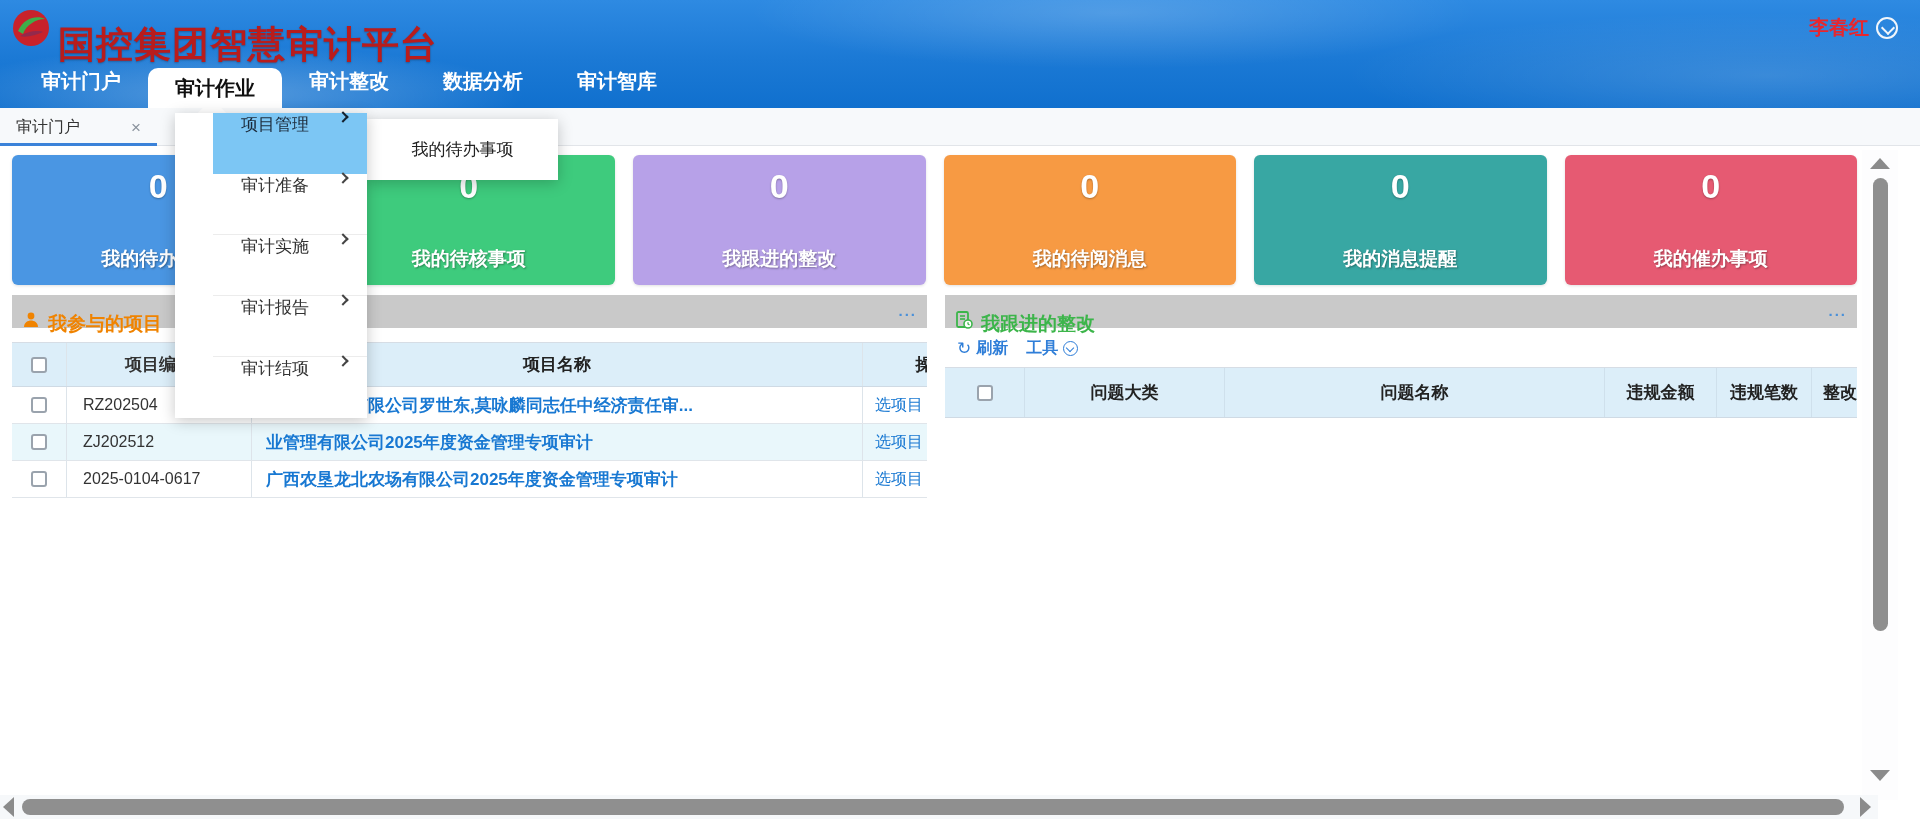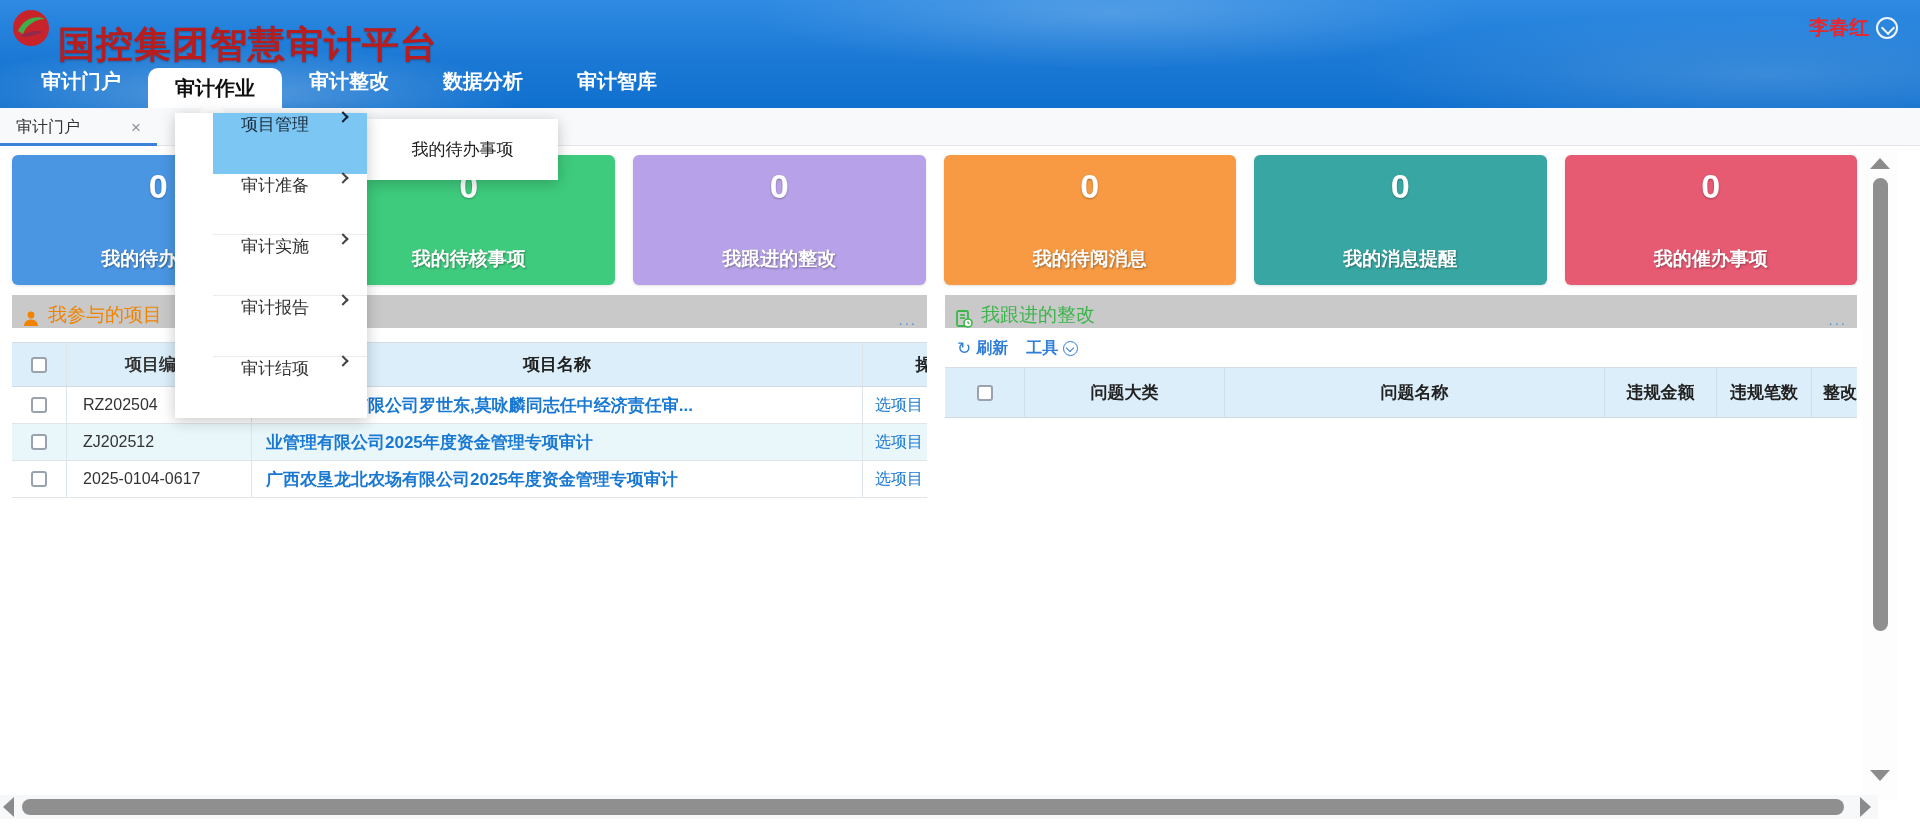--- a/index.html
+++ b/index.html
@@ -35,21 +35,21 @@
   
   .cards { position:absolute; left:12px; top:155px; width:1845px; height:130px; display:grid; grid-template-columns:repeat(6,1fr); gap:18px; }
   .card { border-radius:6px; position:relative; color:#fff; cursor:pointer; box-shadow:0 1px 3px rgba(0,0,0,.12); }
   .card-value { text-align:center; margin-top:12px; font-size:34px; font-weight:bold; text-shadow:0 1px 2px rgba(0,0,0,.3); }
   .card-label { position:absolute; bottom:13px; left:0; width:100%; text-align:center; font-size:19px; font-weight:bold; text-shadow:1px 1px 2px rgba(0,0,0,.35); }
 
   
   .panel { position:absolute; top:295px; height:495px; background:#fff; overflow:hidden; }
   .panel-left  { left:12px;  width:915px; }
   .panel-right { left:945px; width:912px; }
-  .panel-head { height:33px; background:#c9c9c9; display:flex; align-items:flex-end; gap:8px; padding:0 10px; font-size:19px; font-weight:normal; }
+  .panel-head { height:33px; background:#c9c9c9; display:flex; align-items:flex-start; gap:8px; padding:16px 10px; font-size:19px; font-weight:bold; }
   .panel-head .more { margin-left:auto; color:#4a90d9; font-size:15px; letter-spacing:2px; cursor:pointer; line-height:0; padding-bottom:8px; }
   .title-orange { color:#f08300; }
   .title-green  { color:#3cb54a; }
 
   
   .tbl { margin-top:14px; width:991px; border-top:1px solid #d6dde5; font-size:16px; }
   .trow { display:flex; align-items:center; height:37px; border-bottom:1px solid #e0e5ea; background:#fff; }
   .trow.head { height:44px; background:#dceef9; font-weight:bold; color:#222; font-size:17px; border-bottom:1px solid #cfdae4; }
   .trow.hl { background:#e9f7fb; }
   .cell { height:100%; display:flex; align-items:center; border-right:1px solid #dde4ea; overflow:hidden; white-space:nowrap; }

